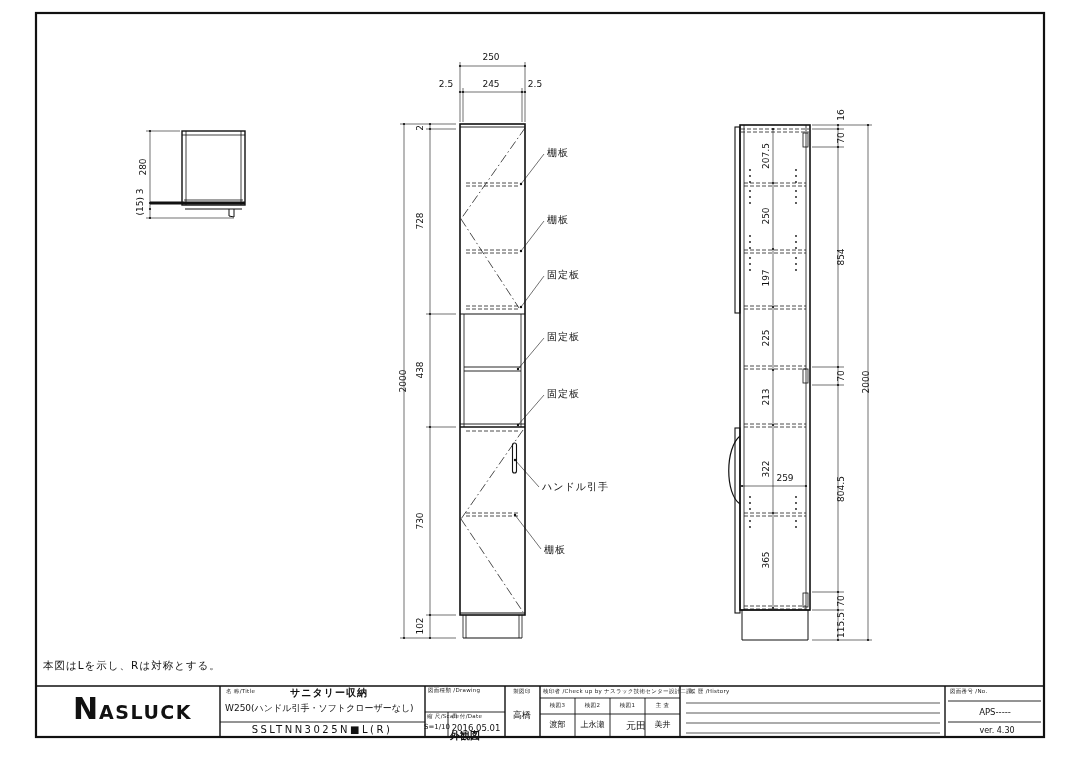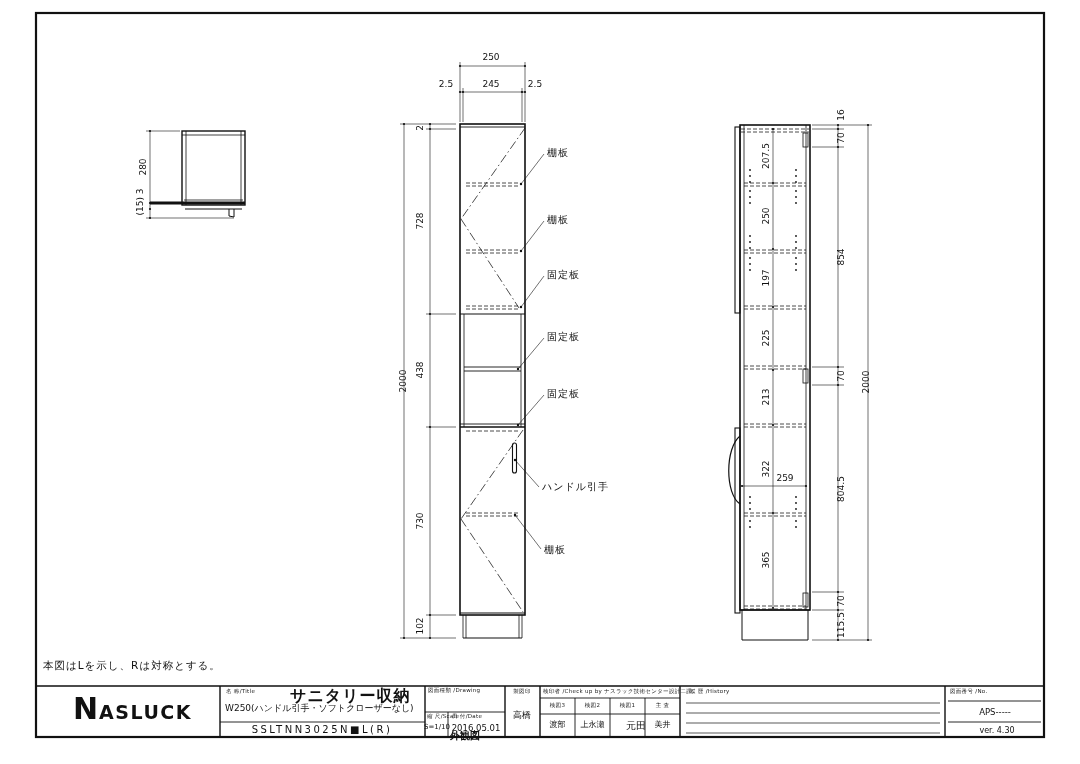--- a/index.html
+++ b/index.html
@@ -167,21 +167,21 @@
   </svg>
 
   <div class="tb-text note" style="left:43px;top:660px;text-align:right;">本図はLを示し、Rは対称とする。</div>
 
   <div class="tb-text logo" style="left:73px;top:697px;">
     <span class="big">N</span>
       <span class="rest">ASLUCK</span>
   </div>
 
   <div class="tb-text tiny" style="left:226px;top:689px;">名 称/Title</div>
-  <div class="tb-text" style="left:290px;top:688px;font-size:16px;font-weight:bold;letter-spacing:1px;">サニタリー収納</div>
+  <div class="tb-text" style="left:290px;top:688px;font-size:10px;font-weight:bold;letter-spacing:1px;">サニタリー収納</div>
   <div class="tb-text" style="left:225px;top:704px;font-size:9px;">W250(ハンドル引手・ソフトクローザーなし)</div>
   <div class="tb-text model" style="left:322px;top:725px;transform:translateX(-50%);">SSLTNN3025N■L(R)</div>
 
   <div class="tb-text tiny" style="left:428px;top:688px;">図面種類 /Drawing</div>
   <div class="tb-text" style="left:465px;top:697px;font-size:10px;font-weight:bold;transform:translateX(-50%);margin-top:34px;">外観図</div>
   <div class="tb-text tiny" style="left:427px;top:714px;">縮 尺/Scale</div>
   <div class="tb-text" style="left:436px;top:724px;font-size:7px;transform:translateX(-50%);left:437px;">S=1/10</div>
   <div class="tb-text tiny" style="left:452px;top:714px;">日 付/Date</div>
   <div class="tb-text cellval" style="left:476px;top:724px;transform:translateX(-50%);">2016.05.01</div>
 

